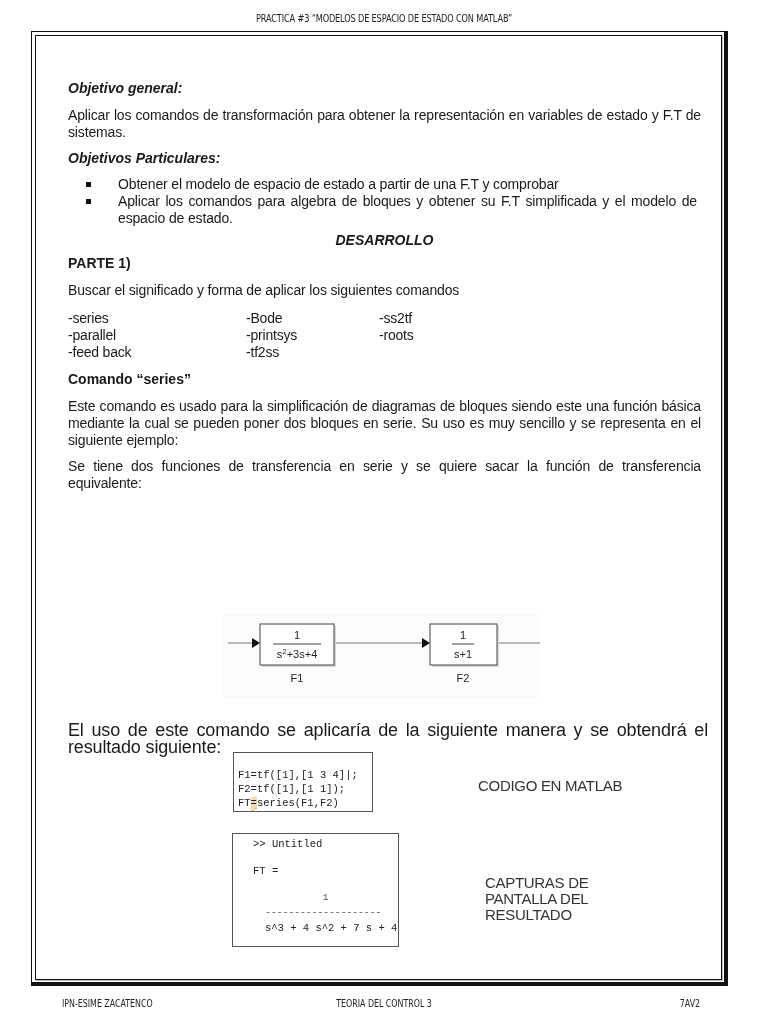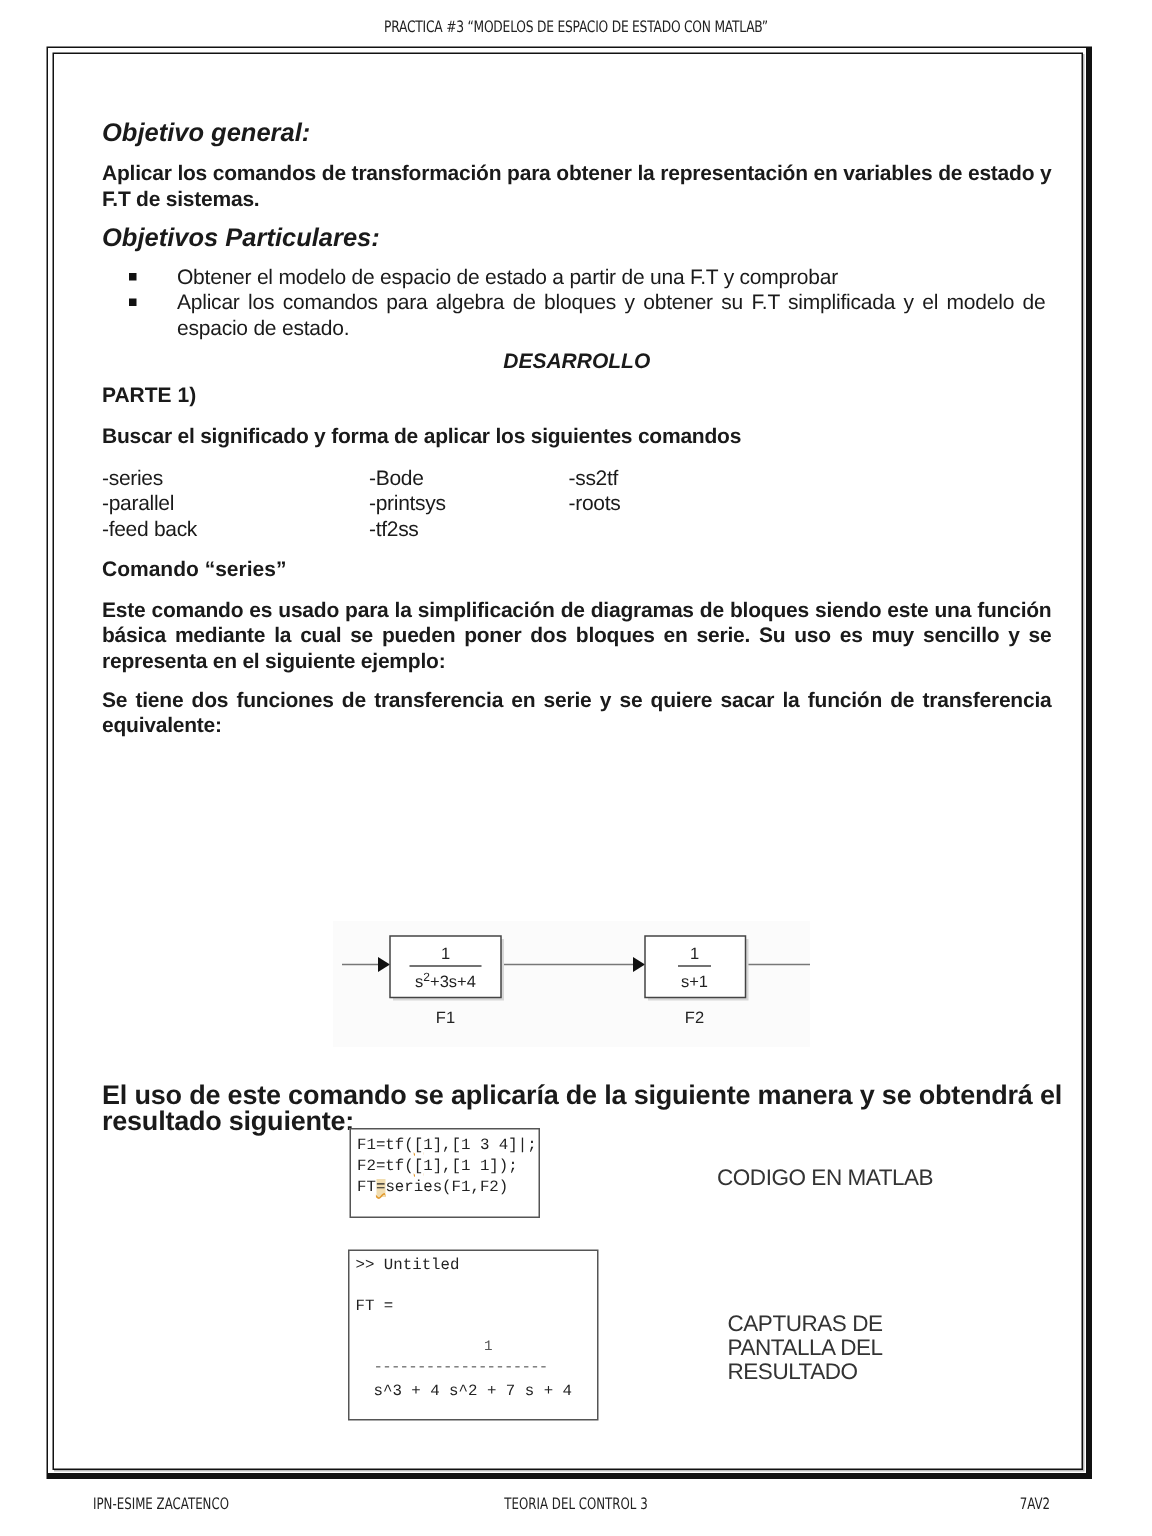--- a/index.html
+++ b/index.html
@@ -13,41 +13,41 @@
     
     .frame-outer { position: absolute; left: 31px; top: 31px; width: 697px; height: 955px;
       border-top: 1.5px solid #111; border-left: 1.5px solid #111;
       border-right: 4px solid #111; border-bottom: 4px solid #111; box-sizing: border-box; }
     .frame-inner { position: absolute; left: 35px; top: 35px; width: 687px; height: 945px;
       border: 1.5px solid #111; box-sizing: border-box; box-shadow: 1px 1px 0 #bbb; }
 
     .content { position: absolute; left: 68px; top: 54px; width: 633px; font-size: 14px; line-height: 17px; }
 
     .title { text-align: center; font-weight: bold; font-size: 14.5px; line-height: 19px; }
-    .h-italic { font-weight: bold; font-style: italic; font-size: 17px; margin: 0; }
-    .para { margin: 0; text-align: justify; letter-spacing: -0.15px; font-weight: bold; }
+    .h-italic { font-weight: bold; font-style: italic; font-size: 14px; margin: 0; }
+    .para { margin: 0; text-align: justify; letter-spacing: -0.15px; }
     .bullets { list-style: none; margin: 4px; padding: 0 0 0 14px; }
     .bullets li { position: relative; padding-left: 32px; text-align: justify; letter-spacing: -0.15px; }
     .bullets li .bullet-dot { position: absolute; left: 0; top: 6px; width: 5px; height: 5px; background: #111; }
     .center-bold-italic { text-align: center; font-weight: bold; font-style: italic; }
     .h-bold { font-weight: bold; margin: 0; }
 
     .cmd-grid { display: grid; grid-template-columns: 178px 133px 140px; }
     .cmd-grid span { letter-spacing: -0.2px; }
 
     
     .diagram { position: absolute; left: 222px; top: 614px; width: 318px; height: 84px; background: #fbfbfb; }
     .diagram svg { position: absolute; left: 0; top: 0; }
 
     
     .codebox { position: absolute; border: 1px solid #555; background: #fff;
       font-family: "Liberation Mono", monospace; font-size: 10.5px; color: #222; }
     .codebox .line { white-space: pre; line-height: 14px; }
-    .code1 { left: 233px; top: 752px; width: 127px; height: 60px; padding: 4px 4px; box-sizing: border-box; }
-    .code2 { left: 232px; top: 833px; width: 167px; height: 114px; padding: 3px 4px; box-sizing: border-box; }
+    .code1 { left: 233px; top: 752px; width: 140px; height: 60px; padding: 15px 4px; box-sizing: border-box; }
+    .code2 { left: 232px; top: 833px; width: 167px; height: 114px; padding: 3px 20px; box-sizing: border-box; }
     .hl { background: #f1ddb0; }
     .squig { text-decoration: underline wavy #e39a2e; text-decoration-thickness: 1px; }
 
     .side-note { position: absolute; font-family: Liberation Sans, sans-serif; font-size: 15px; color: #333;
       letter-spacing: -0.3px; line-height: 16px; margin-left: 48px; }
 
     .footer { position: absolute; top: 997px; font-family: "DejaVu Sans", sans-serif; font-size: 10.5px;
       color: #222; white-space: nowrap; transform: scaleX(0.75); }
     .footer-left { left: 62px; transform-origin: left; }
     .footer-center { left: 300px; width: 168px; text-align: center; transform-origin: center; }

